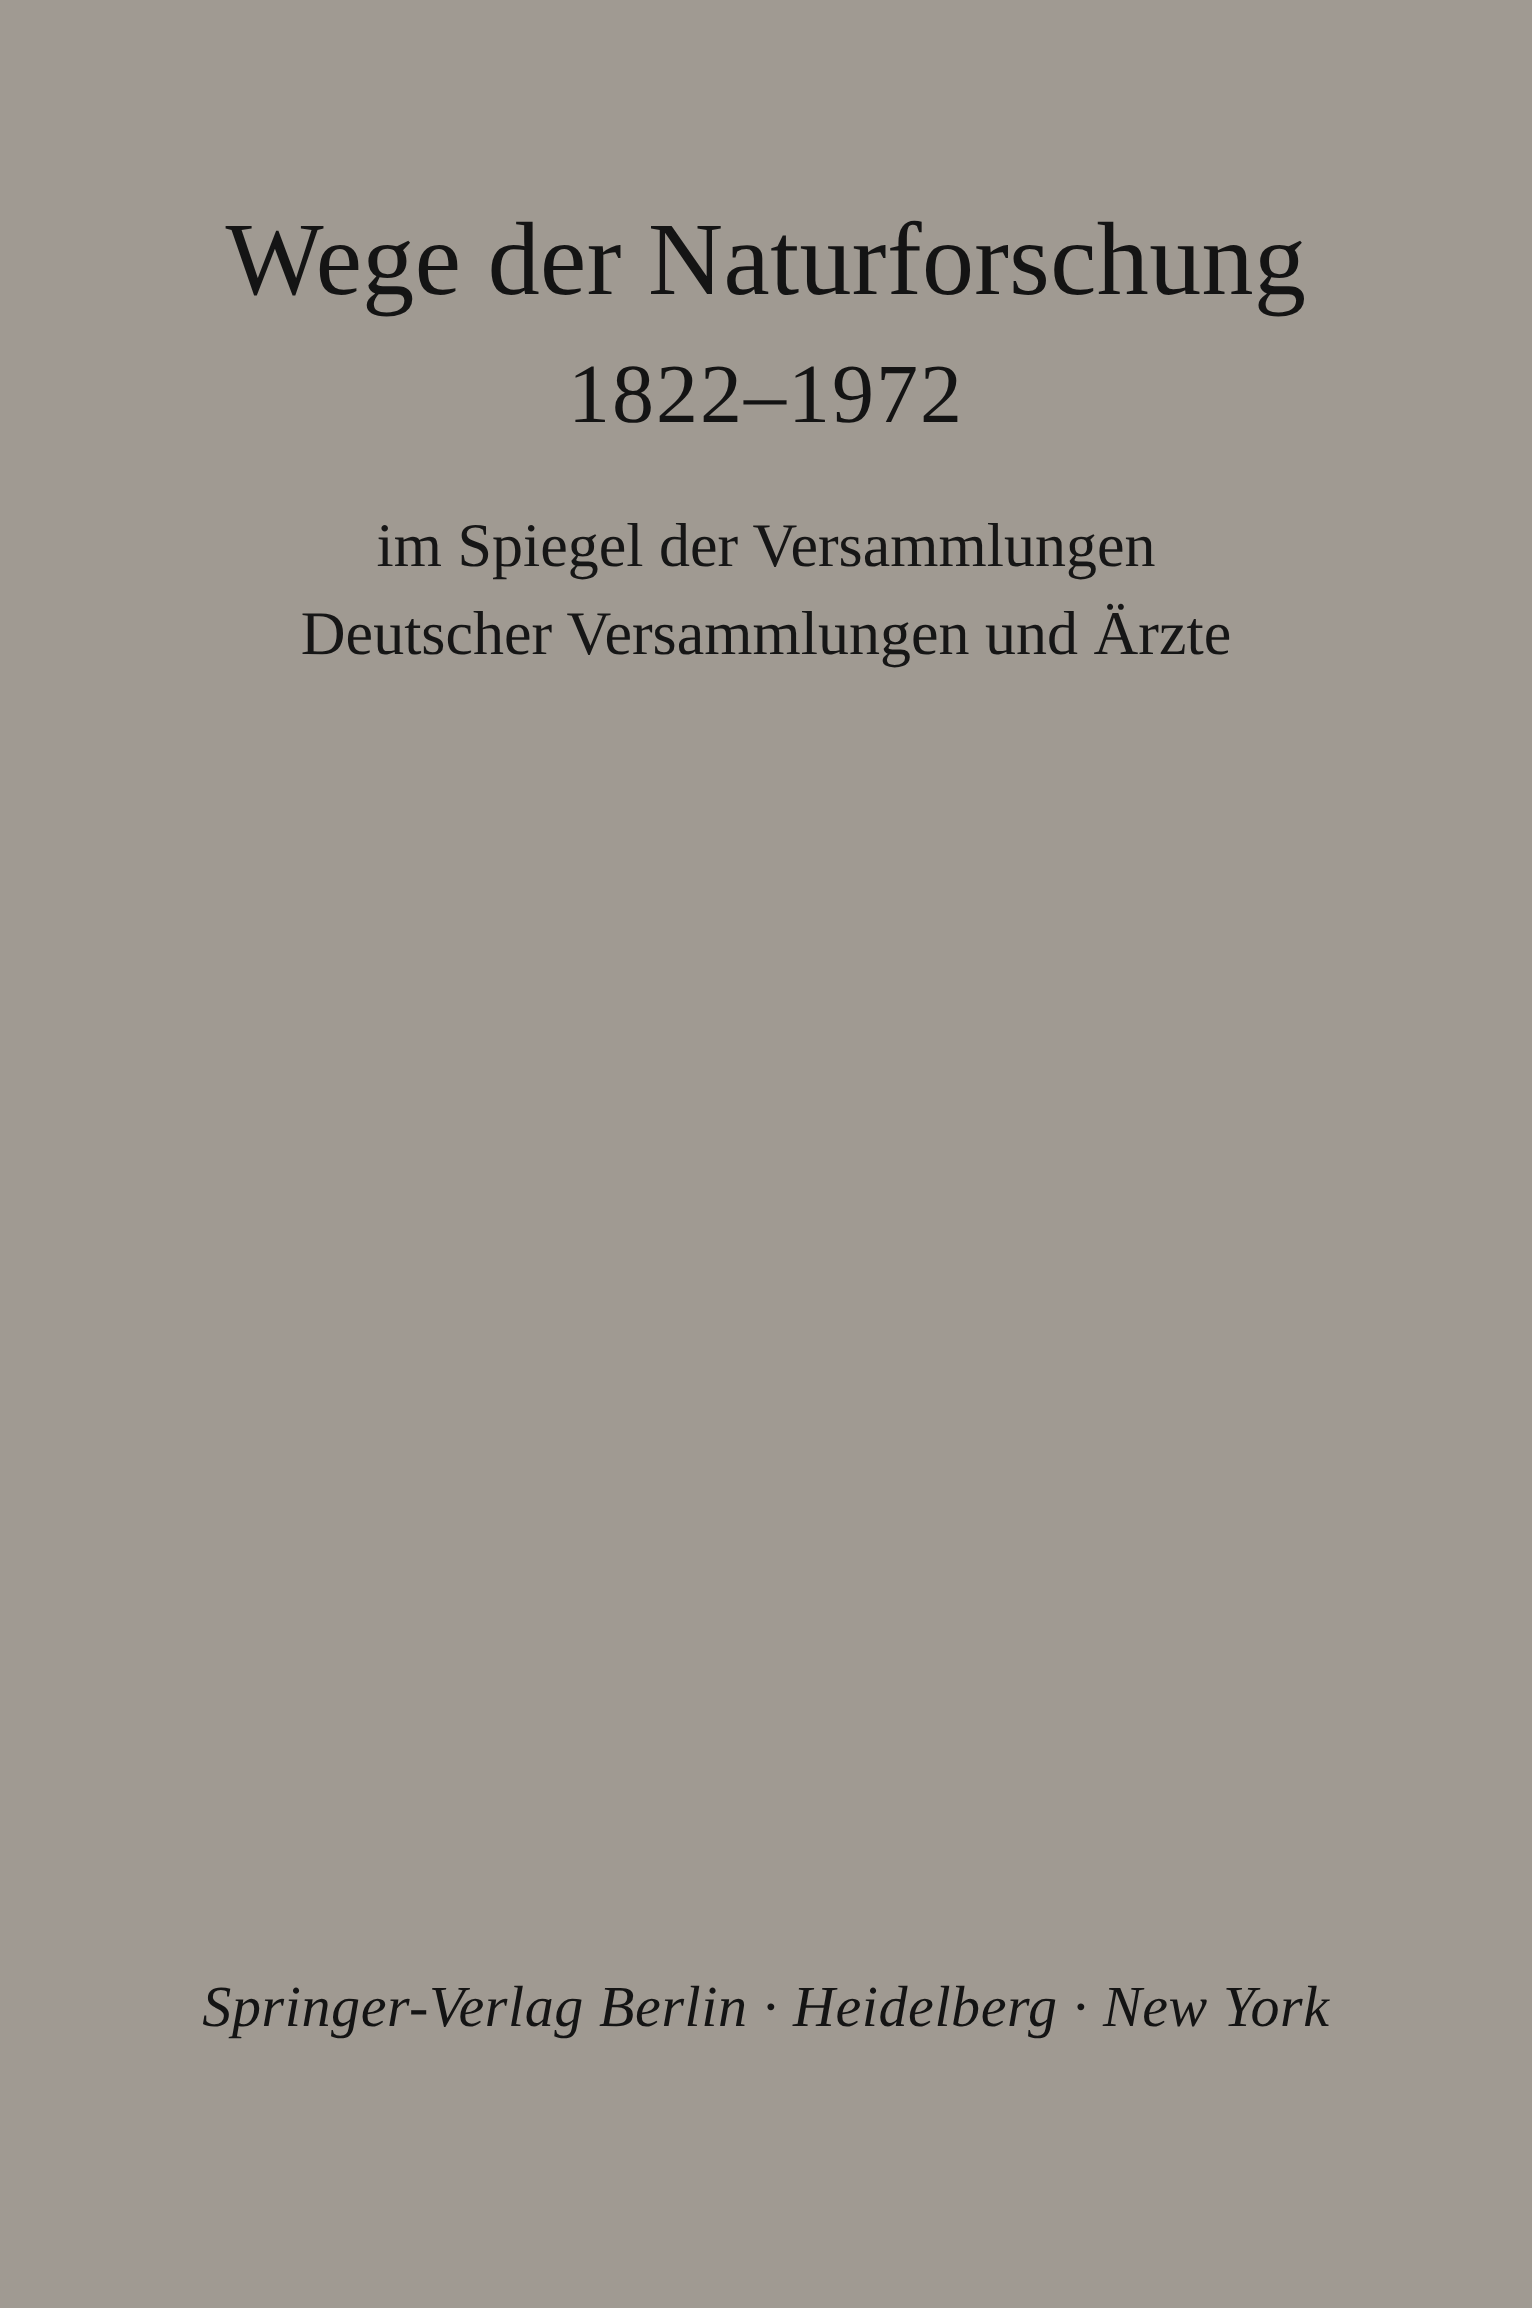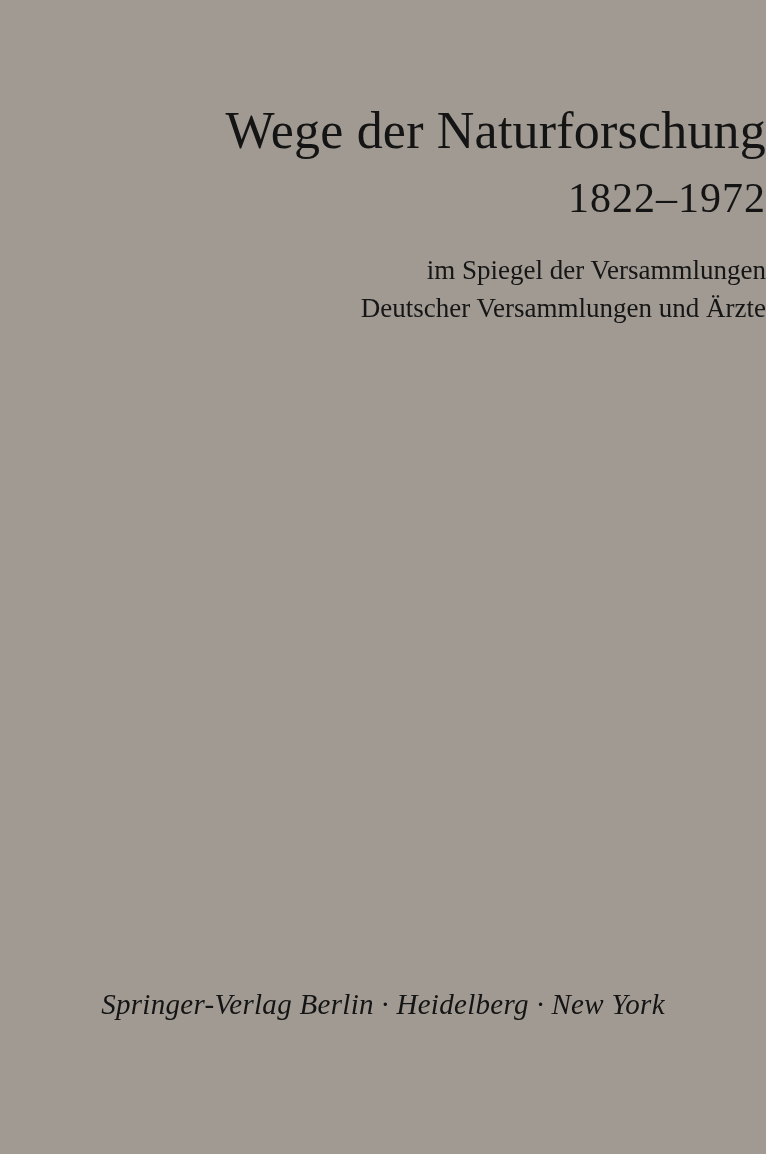--- a/index.html
+++ b/index.html
@@ -19,40 +19,40 @@
     width: 766px;
     height: 1154px;
     box-sizing: border-box;
     background: #a09a92;
   }
   .title-block {
     position: absolute;
     top: 104px;
     left: 0;
     width: 766px;
-    text-align: right;
+    text-align: center;
   }
   .main-title {
     font-size: 52px;
     line-height: 1.05;
     letter-spacing: 0.2px;
     font-weight: 400;
     color: #141414;
     margin: 0;
   }
   .year-range {
     font-size: 42px;
     line-height: 1.1;
     margin: 16px 0 12px 0;
     letter-spacing: 1px;
     color: #141414;
   }
   .subtitle {
     margin: 30px 0 0 0;
-    font-size: 27px;
+    font-size: 31px;
     line-height: 1.42;
     color: #161616;
   }
   .subtitle .line {
     display: block;
   }
   .publisher {
     position: absolute;
     left: 0;
     top: 988px;

